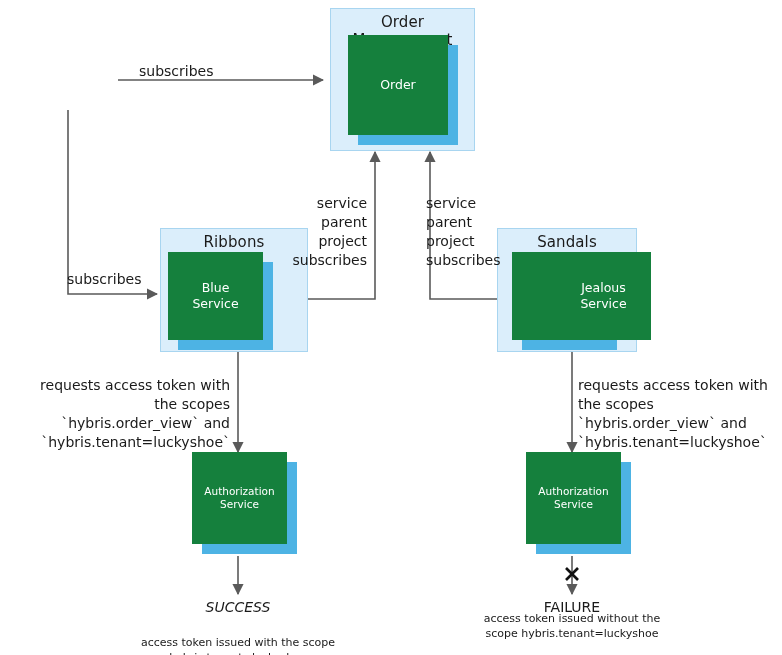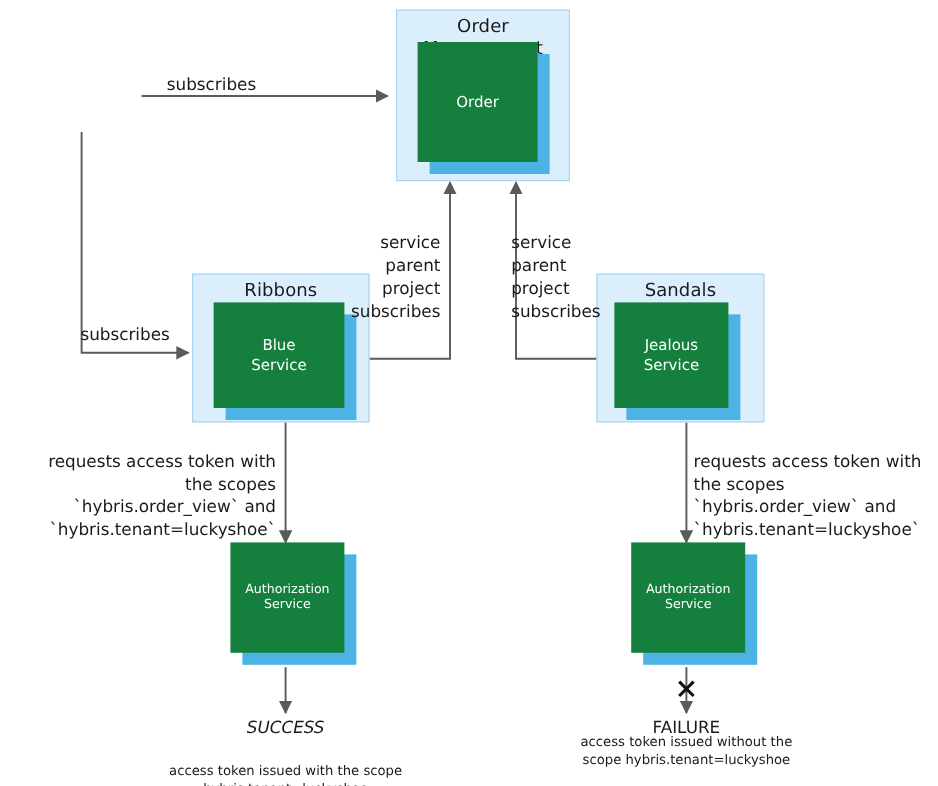--- a/index.html
+++ b/index.html
@@ -151,34 +151,34 @@
   <div class="node" style="left:348px; top:35px; width:100px; height:100px;">
     <div class="shadow"></div>
     <div class="face" style="font-size:12.5px;">
       <span class="lbl">Order</span>
     </div>
   </div>
 
   <div class="group" style="left:160px; top:228px; width:148px; height:124px;">
     <div class="group-title">Ribbons</div>
   </div>
-  <div class="node" style="left:178px; top:252px; width:109px; height:88px;">
+  <div class="node" style="left:168px; top:252px; width:95px; height:88px;">
     <div class="shadow"></div>
     <div class="face" style="font-size:12.5px; white-space:pre-line;">
       <span class="lbl">Blue
 Service</span>
     </div>
   </div>
 
   <div class="group" style="left:497px; top:228px; width:140px; height:124px;">
     <div class="group-title">Sandals</div>
   </div>
   <div class="node" style="left:512px; top:252px; width:95px; height:88px;">
     <div class="shadow"></div>
-    <div class="face" style="font-size:12.5px; white-space:pre-line;">
+    <div class="face" style="font-size:12.5px; white-space:pre-line;padding-left:44px;">
       <span class="lbl">Jealous
 Service</span>
     </div>
   </div>
 
   <div class="node" style="left:192px; top:452px; width:95px; height:92px;">
     <div class="shadow"></div>
     <div class="face" style="font-size:10.5px; white-space:pre-line;">
       <span class="lbl">Authorization
 Service</span>

